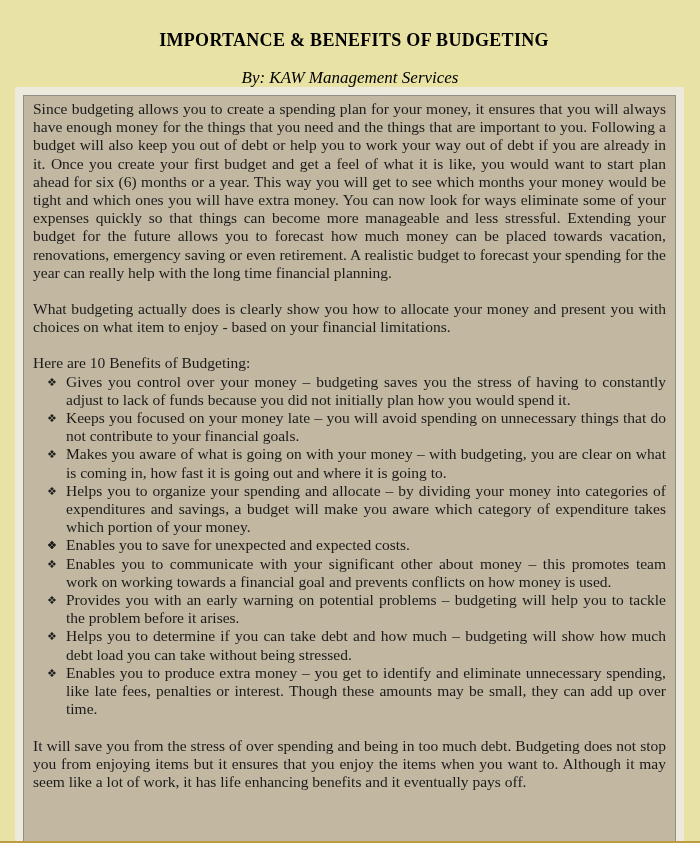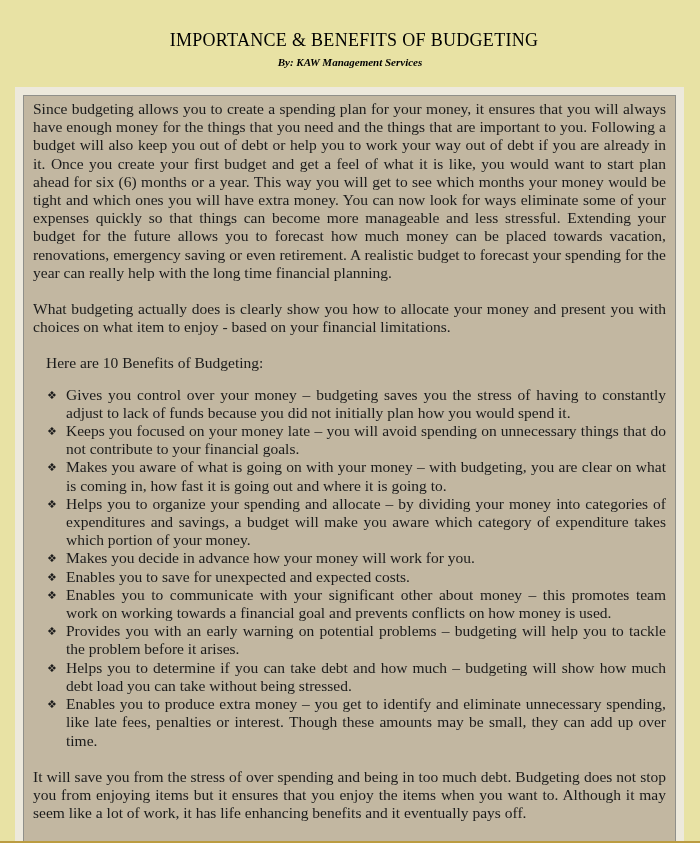--- a/index.html
+++ b/index.html
@@ -22,31 +22,31 @@
     border-bottom: 2px solid var(--bottom-rule, #bb9c42);
     overflow: hidden;
   }
   .doc-header {
     padding-top: 29px;
     text-align: center;
     color: #000000;
   }
   .doc-title {
     font-size: 18px;
-    font-weight: normal;
+    font-weight: bold;
     letter-spacing: 0.3px;
     line-height: 22px;
     margin-left: 8px;
   }
   .doc-byline {
-    font-size: 11px;
+    font-size: 17px;
     font-style: italic;
-    font-weight: bold;
+    font-weight: normal;
     line-height: 18px;
-    margin-top: 2px;
+    margin-top: 18px;
   }
   .content-frame {
     position: absolute;
     left: 15px;
     right: 16px;
     top: 87px;
     height: 790px; 
     background: var(--frame-bg, #ede9dc);
     padding: 8px;
     box-sizing: border-box;
@@ -60,21 +60,21 @@
     color: var(--text-color, #1b1b1b);
     font-size: 15.5px;
     line-height: 18.2px;
     text-align: justify;
     overflow: hidden;
   }
   .content-box p {
     margin: 0 0 18px 0;
   }
   .content-box p.list-intro {
-    margin: 13px;
+    margin: 0;
   }
   ul.benefits {
     list-style: none;
     margin: 0 0 18px 0;
     padding: 0 0 0 33px;
   }
   ul.benefits li {
     position: relative;
     margin: 0;
   }
@@ -119,21 +119,21 @@
         <li>
           <span class="bullet">❖</span><span class="lead">Keeps you focused on your money late</span><span> – you will avoid spending on unnecessary things that do not contribute to your financial goals.</span>
         </li>
         <li>
           <span class="bullet">❖</span><span class="lead">Makes you aware of what is going on with your money</span><span> – with budgeting, you are clear on what is coming in, how fast it is going out and where it is going to.</span>
         </li>
         <li>
           <span class="bullet">❖</span><span class="lead">Helps you to organize your spending and allocate</span><span> – by dividing your money into categories of expenditures and savings, a budget will make you aware which category of expenditure takes which portion of your money.</span>
         </li>
         <li>
-          <span class="bullet">❖</span><span class="lead">Makes you decide in advance how your money will work for you.</span><span></span>
+          <span class="bullet">❖</span><span></span>
         </li>
         <li>
           <span class="bullet">❖</span><span class="lead">Enables you to save for unexpected and expected costs.</span><span></span>
         </li>
         <li>
           <span class="bullet">❖</span><span class="lead">Enables you to communicate with your significant other about money</span><span> – this promotes team work on working towards a financial goal and prevents conflicts on how money is used.</span>
         </li>
         <li>
           <span class="bullet">❖</span><span class="lead">Provides you with an early warning on potential problems</span><span> – budgeting will help you to tackle the problem before it arises.</span>
         </li>

